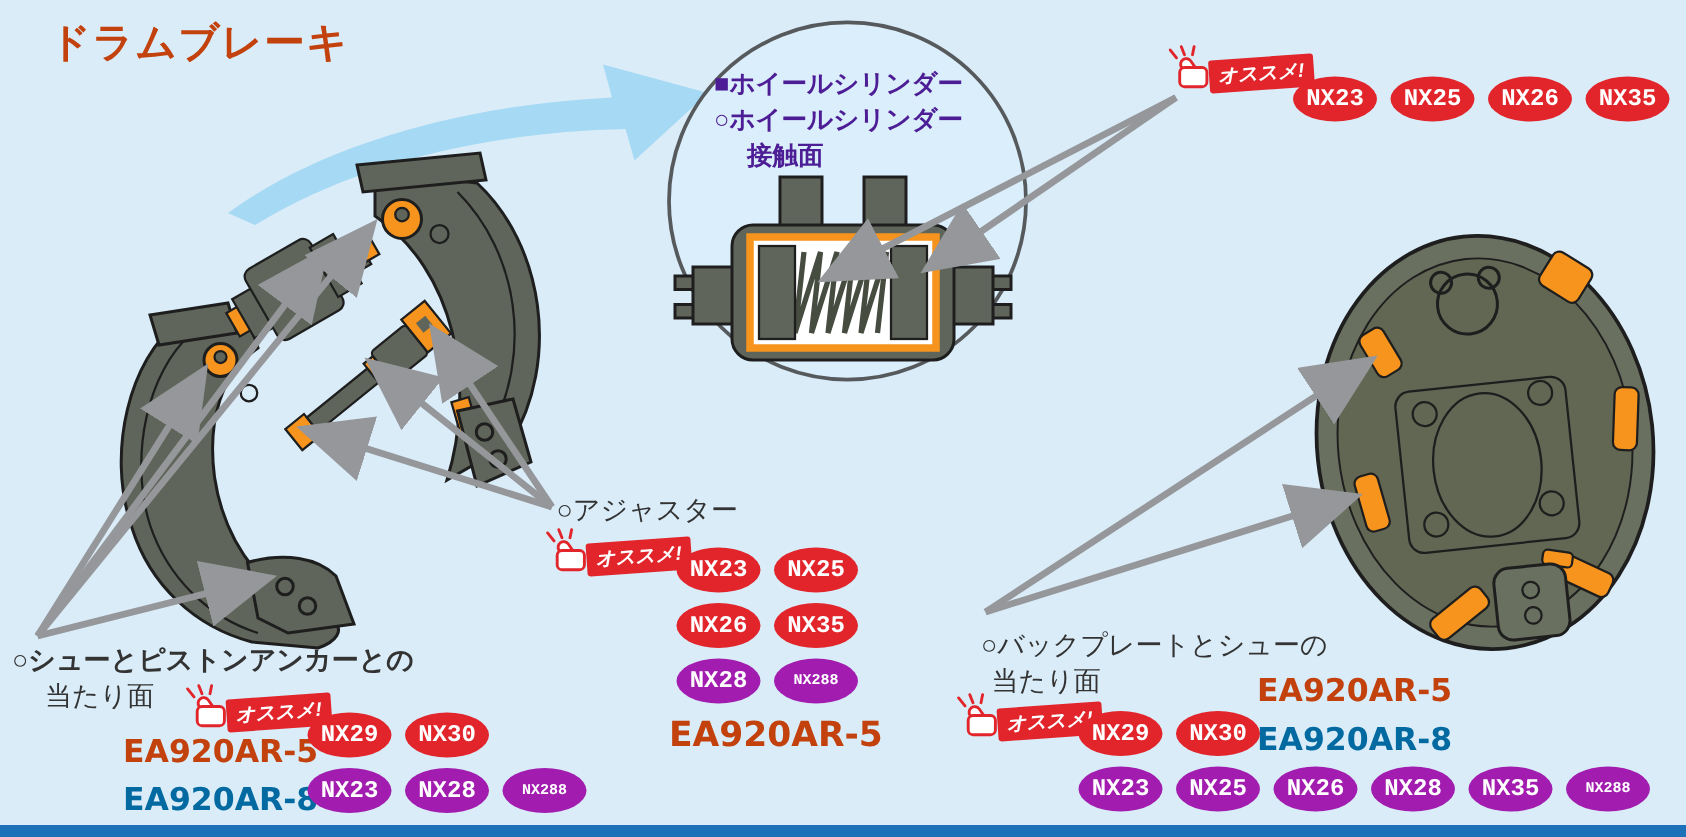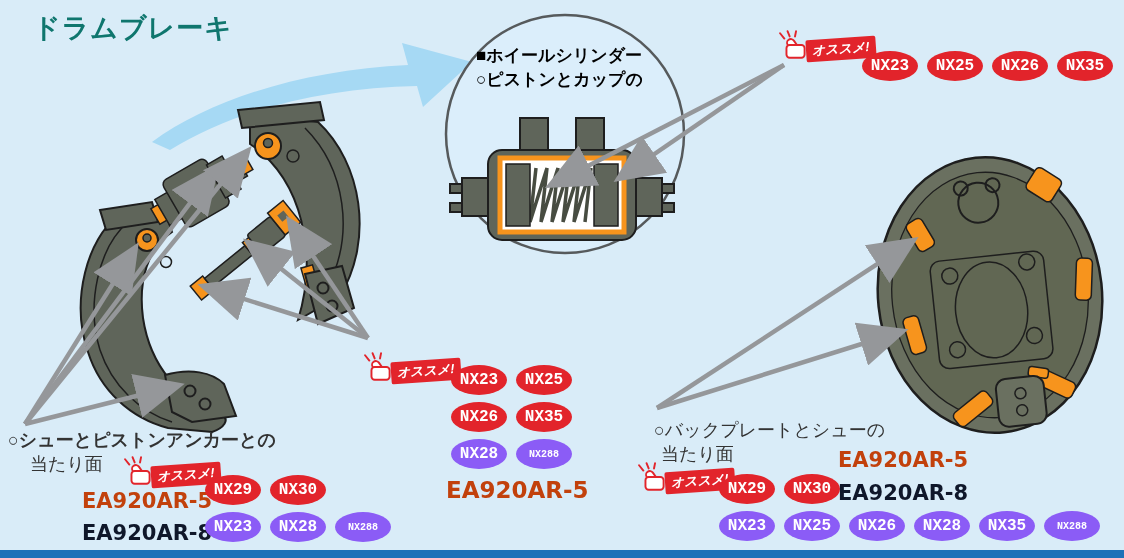--- a/index.html
+++ b/index.html
@@ -4,50 +4,50 @@
 <style>
   html,body { margin:0; padding:0; }
   .stage {
     position:relative; width:1124px; height:558px;
     background:#d9ecf8; overflow:hidden;
     font-family:"Liberation Sans","DejaVu Sans",sans-serif;
   }
   .art { position:absolute; left:0; top:0; }
   .title {
     position:absolute; left:33px; top:10px;
-    font-size:27px; font-weight:bold; color:#0f766e; letter-spacing:1px;
+    font-size:27px; font-weight:bold; color:#c2410c; letter-spacing:1px;
   }
   .inset-text {
     position:absolute; left:476px; top:44px;
-    font-size:17px; font-weight:600; color:#000000; line-height:24px; white-space:nowrap;
+    font-size:17px; font-weight:600; color:#4c1d95; line-height:24px; white-space:nowrap;
   }
   .inset-text .indent { padding-left:22px; }
   .jlabel {
     position:absolute; font-size:18px; color:#333; white-space:nowrap;
   }
   .code {
     position:absolute; font-weight:bold; font-size:21px; white-space:nowrap;
     font-family:"DejaVu Sans","Liberation Sans",sans-serif;
   }
   .code.blue { color:#c2410c; }
-  .code.red  { color:#0f172a; }
+  .code.red  { color:#0369a1; }
   .code.big  { font-size:23px; }
   .pill-row { position:absolute; display:flex; gap:9px; }
   .pill-grid {
     position:absolute; display:grid;
     grid-template-columns:56px 56px; gap:7px 9px;
   }
   .pill {
     width:56px; height:30px; border-radius:50%;
     display:flex; align-items:center; justify-content:center;
     color:#fff; font-weight:bold; font-size:16px;
     font-family:Liberation Mono, monospace;
   }
   .pill.red  { background:#e2242b; }
-  .pill.blue { background:#8b5cf6; }
+  .pill.blue { background:#a21caf; }
   .pill.wide { font-size:10px; }
   .osusume { position:absolute; display:flex; align-items:center; }
   .osusume svg { width:32px; height:32px; margin-right:-5px; margin-top:-8px; }
   .osusume .tag {
     background:#e2242b; color:#fff; font-style:italic; font-weight:bold;
     font-size:13px; line-height:1; padding:4px 6px 5px; border-radius:2px;
     transform:rotate(-4deg); white-space:nowrap;
   }
   .bottom-bar {
     position:absolute; left:0; right:0; bottom:0; height:8px; background:#1d71b8;
@@ -178,21 +178,22 @@
       <line x1="784" y1="65" x2="621" y2="177"></line>
       <line x1="657" y1="408" x2="911" y2="242"></line>
       <line x1="657" y1="408" x2="900" y2="332"></line>
     </g>
   </svg>
 
   <div class="title">ドラムブレーキ</div>
 
   <div class="inset-text">
     <div>■ホイールシリンダー</div>
-    <div>○ピストンとカップの</div>
+    <div>○ホイールシリンダー</div>
+    <div class="indent">接触面</div>
   </div>
 
   <div class="osusume" style="left:779px; top:37px;">
     <svg viewBox="0 0 30 30">
       <g stroke="#e2242b" stroke-width="1.8" fill="none" stroke-linecap="round">
         <line x1="5" y1="9" x2="1" y2="4"></line>
           <line x1="10" y1="7" x2="8" y2="2"></line>
           <line x1="15" y1="7" x2="16" y2="2"></line>
       </g>
       <g stroke="#e2242b" stroke-width="1.8" fill="#fff">
@@ -230,20 +231,21 @@
   <div class="pill-row" style="left:205px; top:475px;">
     <span class="pill red">NX29</span>
     <span class="pill red">NX30</span>
   </div>
   <div class="pill-row" style="left:205px; top:512px;">
     <span class="pill blue">NX23</span>
     <span class="pill blue">NX28</span>
     <span class="pill blue wide">NX288</span>
   </div>
 
+  <div class="jlabel" style="left:371px; top:328px;">○アジャスター</div>
   <div class="osusume" style="left:364px; top:359px;">
     <svg viewBox="0 0 30 30">
       <g stroke="#e2242b" stroke-width="1.8" fill="none" stroke-linecap="round">
         <line x1="5" y1="9" x2="1" y2="4"></line>
           <line x1="10" y1="7" x2="8" y2="2"></line>
           <line x1="15" y1="7" x2="16" y2="2"></line>
       </g>
       <g stroke="#e2242b" stroke-width="1.8" fill="#fff">
         <rect x="9" y="9" width="7" height="12" rx="3.5" transform="rotate(-35 12.5 15)"></rect>
         <rect x="7" y="15" width="17" height="12" rx="3"></rect>

